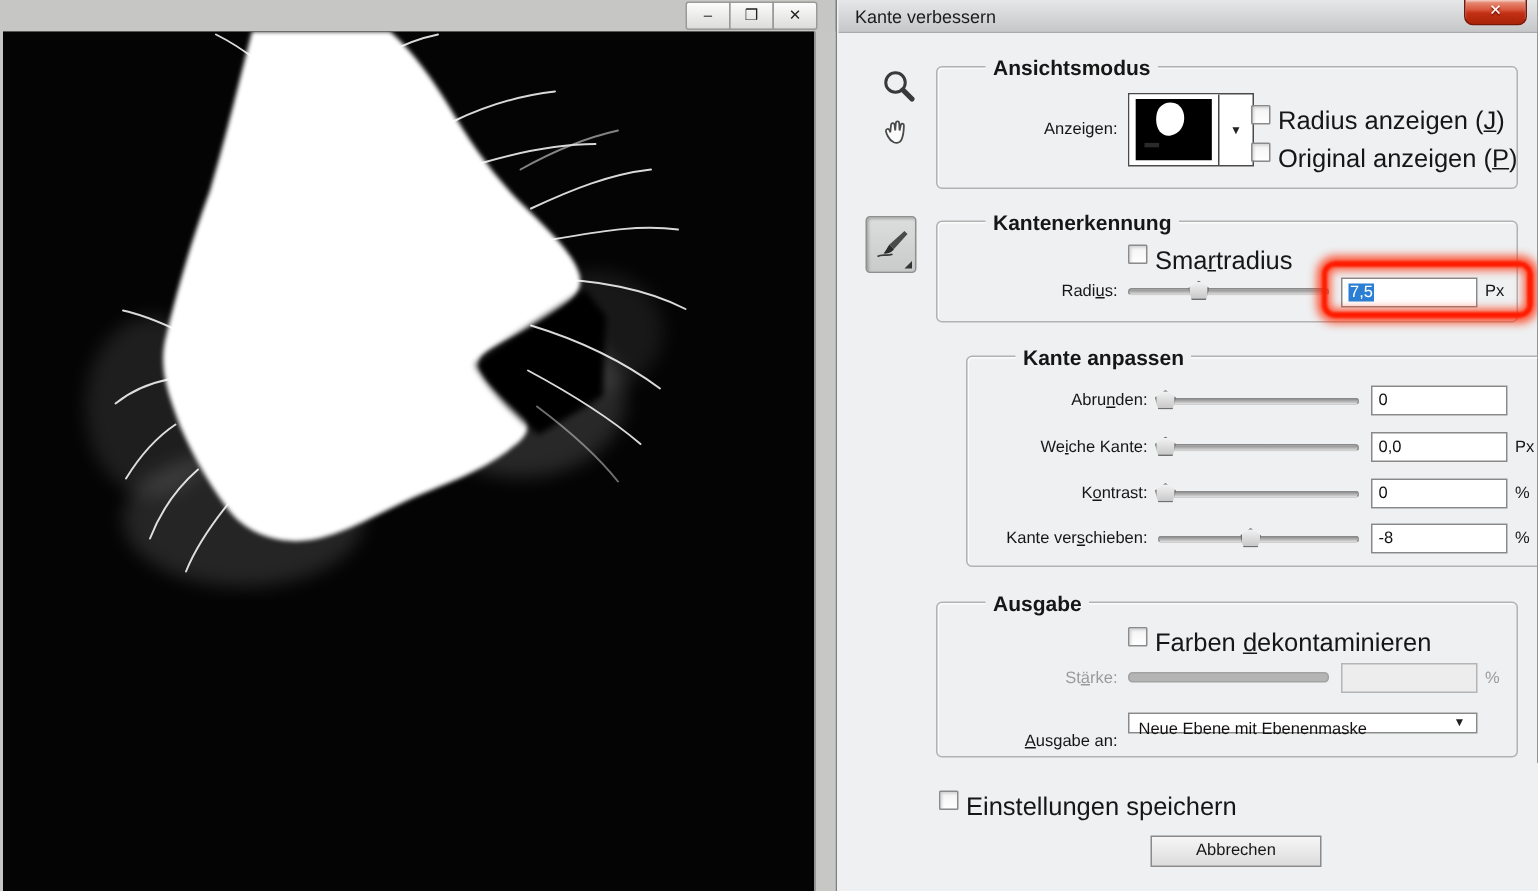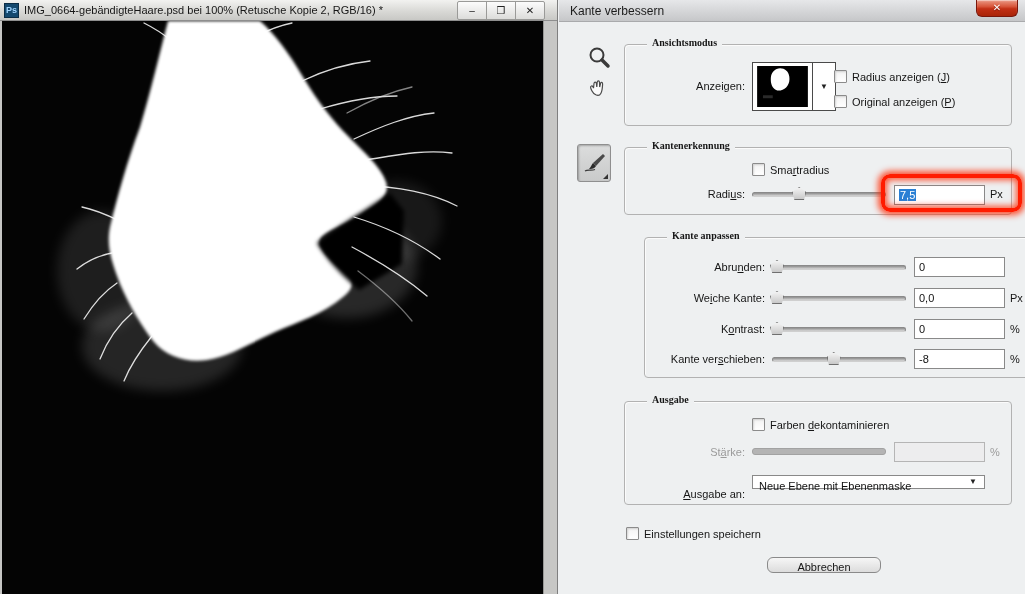--- a/index.html
+++ b/index.html
@@ -37,31 +37,31 @@
   .tool{position:absolute;}
   .tool-btn{position:absolute;width:34px;height:38px;border:1px solid #8f8f8f;border-radius:3px;
     background:linear-gradient(180deg,#dcdddd,#c9caca);box-shadow:inset 1px 1px 2px rgba(0,0,0,.25);
     display:flex;align-items:center;justify-content:center;}
   .tool-corner{position:absolute;right:2px;bottom:2px;width:0;height:0;
     border-left:5px solid transparent;border-bottom:5px solid #333;}
 
   
   .group{position:absolute;left:65px;width:388px;border:1px solid #b2b2b2;border-radius:4px;
     box-shadow:inset 1px 1px 0 #fbfbfb;}
-  .legend{position:absolute;left:22px;top:-8px;padding:0 5px;background:#eef0f1;
-    font-size:10px;font-weight:bold;color:#161616;white-space:nowrap;font-family:Liberation Serif, serif;}
+  .legend{position:absolute;left:32px;top:-8px;padding:0 5px;background:#eef0f1;
+    font-size:14px;font-weight:bold;color:#161616;white-space:nowrap;}
 
   .lbl{position:absolute;left:0;width:120px;text-align:right;font-size:11px;color:#161616;white-space:nowrap;}
   .lbl.dis{color:#9b9b9b;}
   .unit{position:absolute;left:365px;font-size:11px;color:#161616;}
   .unit.dis{color:#9b9b9b;}
 
   .checkbox{position:absolute;width:13px;height:13px;background:linear-gradient(180deg,#f3f3f3,#ffffff);
     border:1px solid #8b8b8b;box-shadow:inset 1px 1px 2px rgba(0,0,0,.15);border-radius:1px;}
-  .cb-label{position:absolute;font-size:11px;color:#161616;white-space:nowrap;text-align:center;}
+  .cb-label{position:absolute;font-size:17px;color:#161616;white-space:nowrap;text-align:center;}
 
   .track{position:absolute;left:127px;width:134px;height:5px;border-radius:3px;
     background:linear-gradient(180deg,#8d8d8d,#d6d6d6);border:1px solid #8a8a8a;border-bottom-color:#cfcfcf;}
   .track.dis{height:7px;background:#b4b4b4;border-color:#a2a2a2;}
   .thumb{position:absolute;top:-6px;width:14px;height:13px;background:linear-gradient(180deg,#f2f2f2,#c9c9c9);
     border:1px solid #6f6f6f;clip-path:polygon(50% 0%,100% 38%,84% 100%,16% 100%,0% 38%);}
 
   .field{position:absolute;left:269px;width:91px;height:20px;background:#fff;border:1px solid #898989;
     font-size:11px;color:#111;line-height:18px;padding-left:4px;}
   .field.dis{background:#ededee;border-color:#b5b5b5;color:#9b9b9b;}
@@ -74,37 +74,33 @@
   .preview-dd{position:absolute;left:127px;top:17px;width:84px;height:49px;border:1px solid #4a4a4a;background:#fff;display:flex;}
   .pv-thumb{width:60px;height:100%;padding:3px;border-right:1px solid #4a4a4a;background:#fff;}
   .pv-thumb svg{display:block;width:100%;height:100%;}
   .pv-arrow{flex:1;display:flex;align-items:center;justify-content:center;font-size:8px;color:#222;}
 
   
   .red-ring{position:absolute;left:322px;top:174px;width:141px;height:38px;border:4px solid #ff1c00;border-radius:9px;
     box-shadow:0 0 6px 3px rgba(255,40,0,.8),inset 0 0 6px 2px rgba(255,40,0,.8);filter:blur(.6px);pointer-events:none;z-index:5;}
 
   
-  .btn{position:absolute;top:557px;height:16px;border:1px solid #8a8a8a;border-radius:6px;
+  .btn{position:absolute;top:557px;height:21px;border:1px solid #8a8a8a;border-radius:0;
     background:linear-gradient(180deg,#f6f6f6,#dcdcdc);font-size:11px;color:#161616;text-align:center;line-height:19px;}
   .btn-cancel{left:208px;width:114px;}
   .btn-ok{left:334px;width:116px;box-shadow:0 0 0 2px #41c6da,0 0 7px 3px rgba(60,200,220,.75);}
 
   u{text-decoration:underline;}
 </style>
 </head>
 <body>
 
 <div id="screen">
 
   <div class="doc-window">
-    <div class="doc-titlebar">
-      <div class="ps-icon">Ps</div>
-      <div class="doc-title">IMG_0664-gebändigteHaare.psd bei 100% (Retusche Kopie 2, RGB/16) *</div>
-    </div>
     <div class="win-ctls">
       <div class="win-btn">–</div>
       <div class="win-btn">❒</div>
       <div class="win-btn">✕</div>
     </div>
 
     <div class="doc-canvas">
       <svg width="541" height="573" viewBox="0 0 541 573">
         <defs>
           <filter id="soft1">

